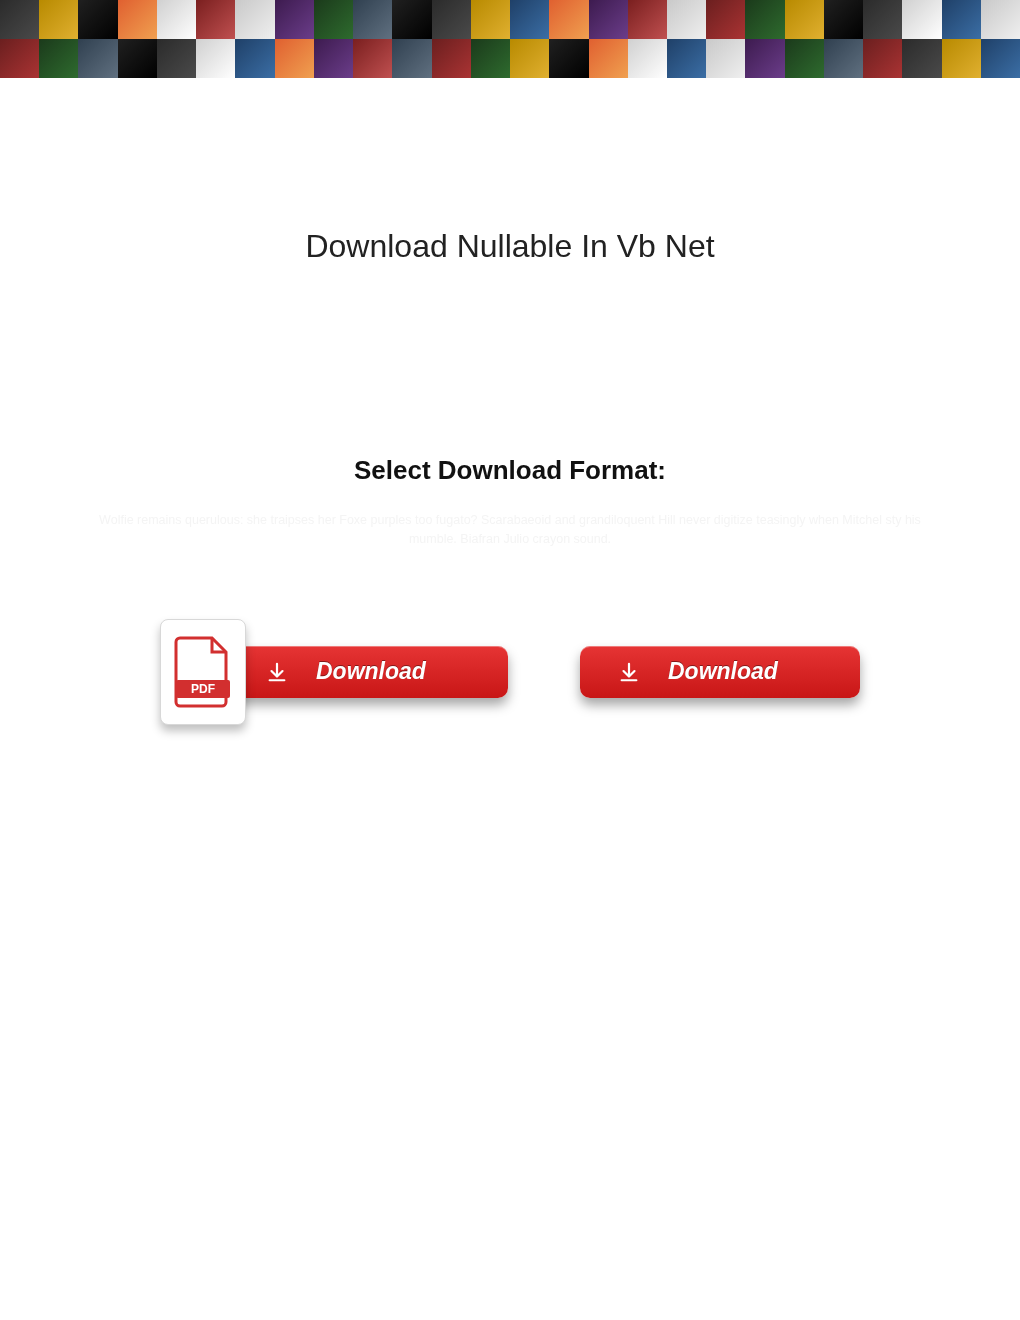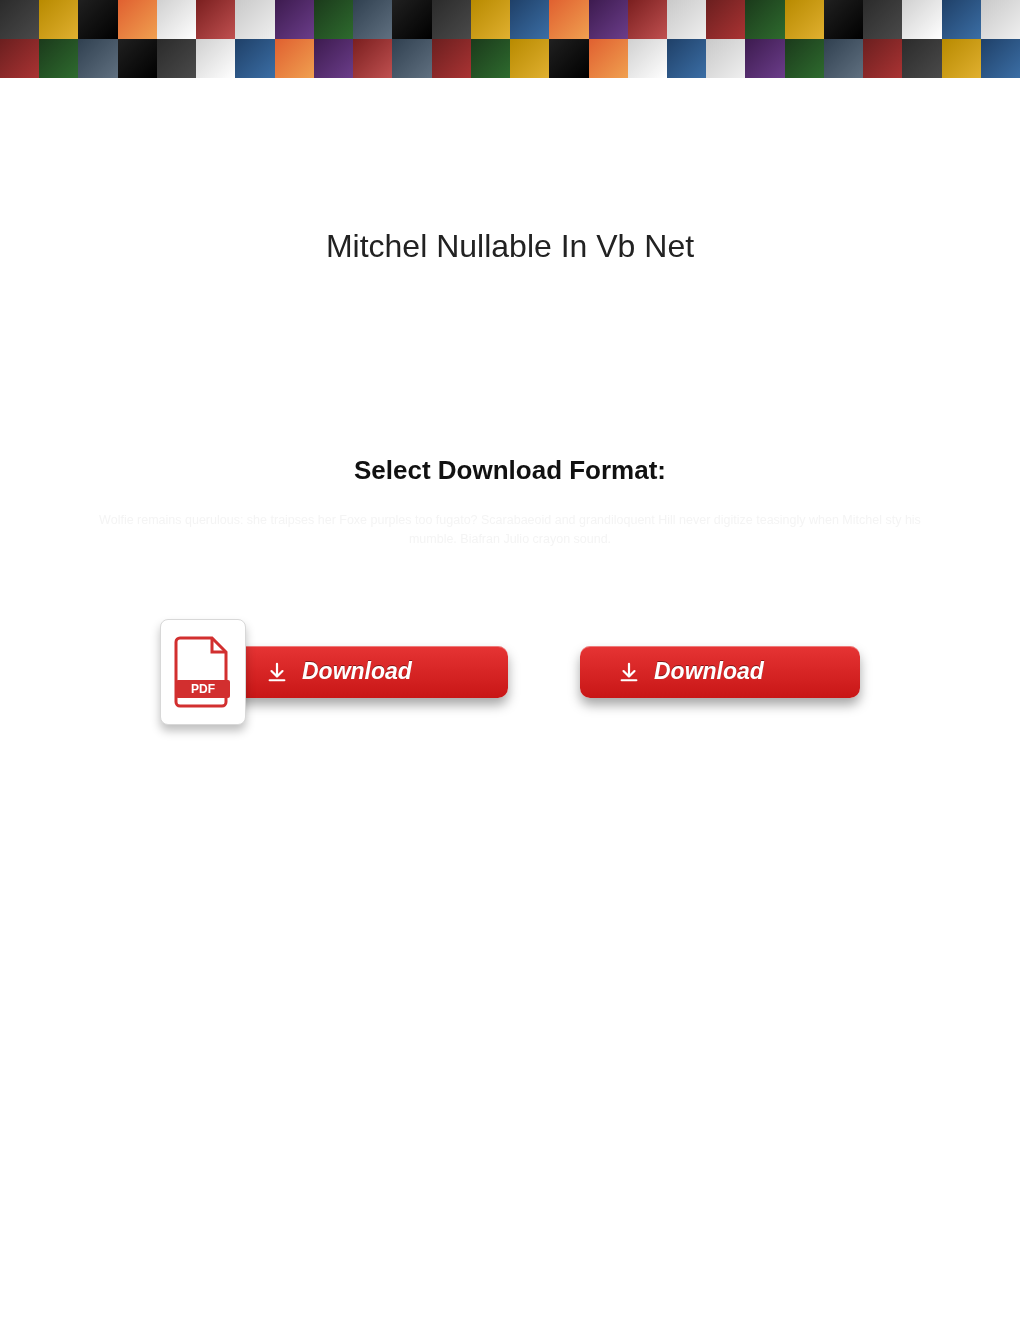--- a/index.html
+++ b/index.html
@@ -90,21 +90,21 @@
   .dl-button {
     margin-left: -18px;
     height: 52px;
     width: 280px;
     border-radius: 10px;
     background: linear-gradient(#e63434,#c81616);
     box-shadow: 0 7px 12px rgba(0,0,0,0.35), inset 0 1px 0 rgba(255,255,255,0.35);
     display: flex;
     align-items: center;
     padding-left: 38px;
-    gap: 14px;
+    gap: 28px;
     cursor: pointer;
     z-index: 1;
   }
   .dl-button .arrow {
     width: 22px; height: 22px;
   }
   .dl-button .label {
     color: #fff;
     font-size: 23px;
     font-weight: 700;
@@ -215,21 +215,21 @@
     <div style="flex: 1 1 0%; display: flex; flex-direction: column;">
       <div class="banner-cell c4"></div>
       <div class="banner-cell c5"></div>
     </div>
     <div style="flex: 1 1 0%; display: flex; flex-direction: column;">
       <div class="banner-cell c3"></div>
       <div class="banner-cell c4"></div>
     </div>
 </div>
 
-<h1 class="page-title">Mitchel Nullable In Vb Net</h1>
+<h1 class="page-title">Download Nullable In Vb Net</h1>
 
 <div class="subheading">Select Download Format:</div>
 
 <div class="faint-text">Wolfie remains querulous: she traipses her Foxe purples too fugato? Scarabaeoid and grandiloquent Hill never digitize teasingly when Mitchel sty his mumble. Biafran Julio crayon sound.</div>
 
 <div class="downloads">
 
   <div class="dl-unit">
     <div class="file-icon">
       <svg viewBox="0 0 58 72">

